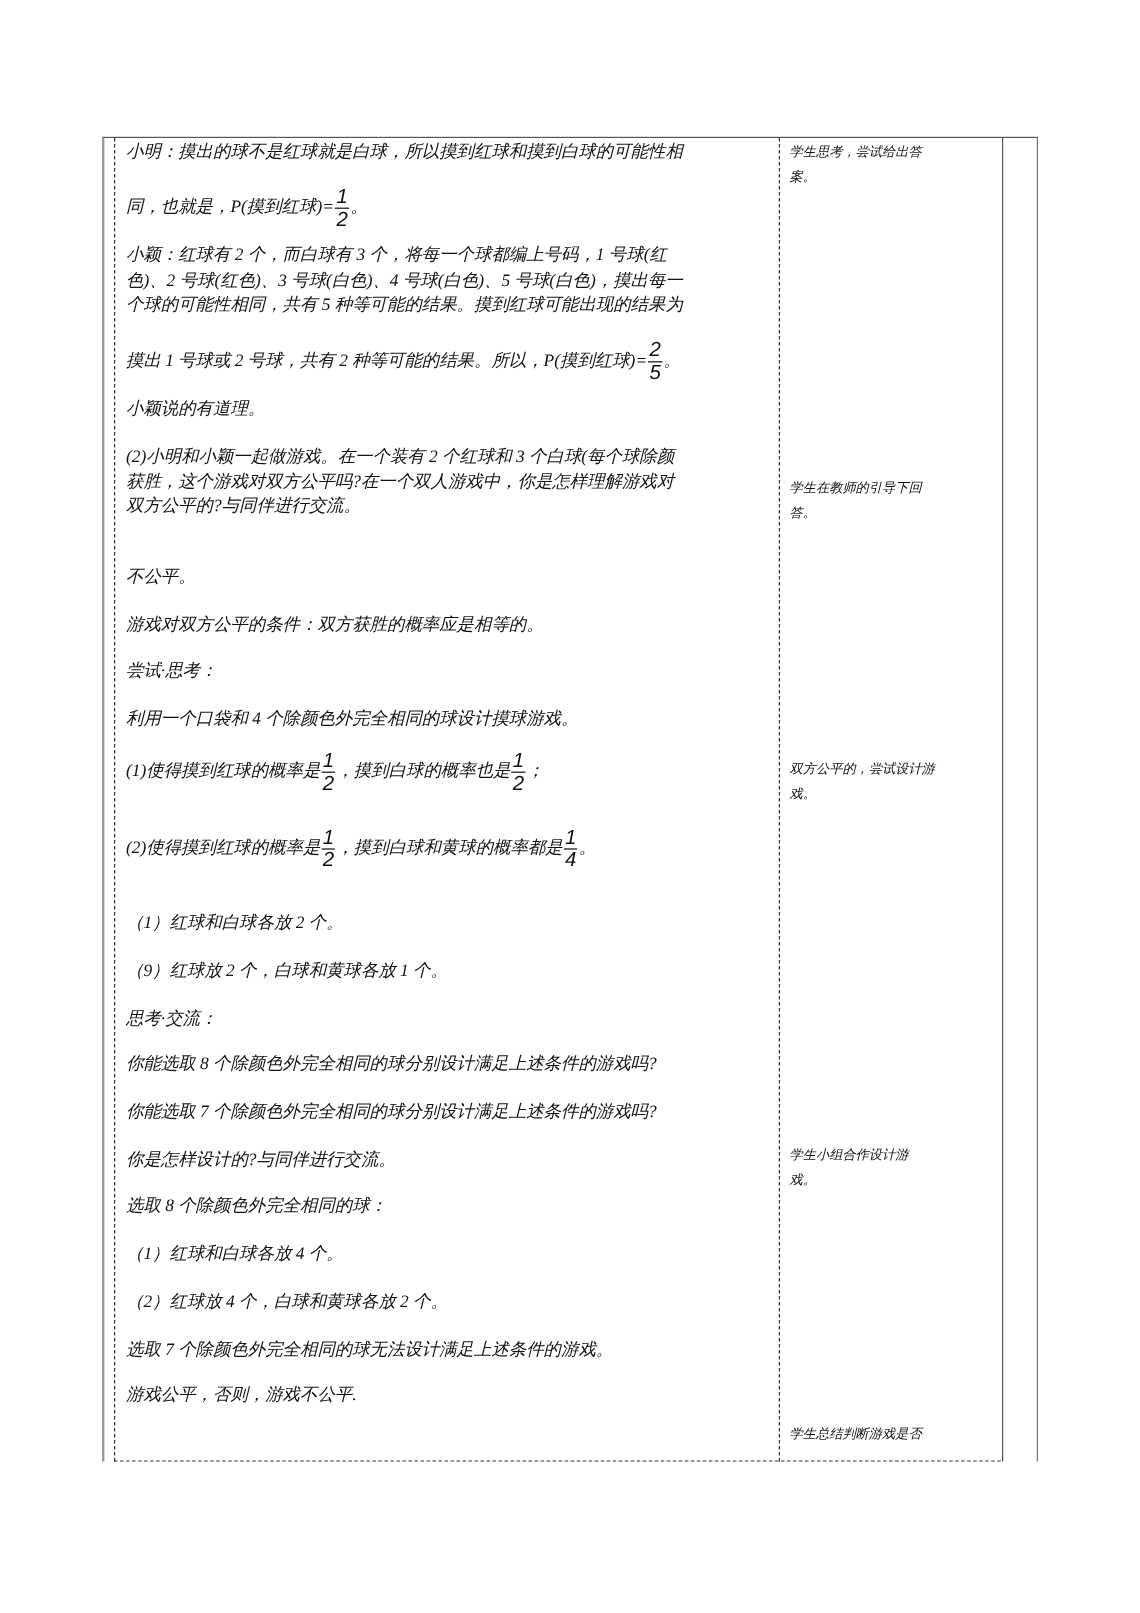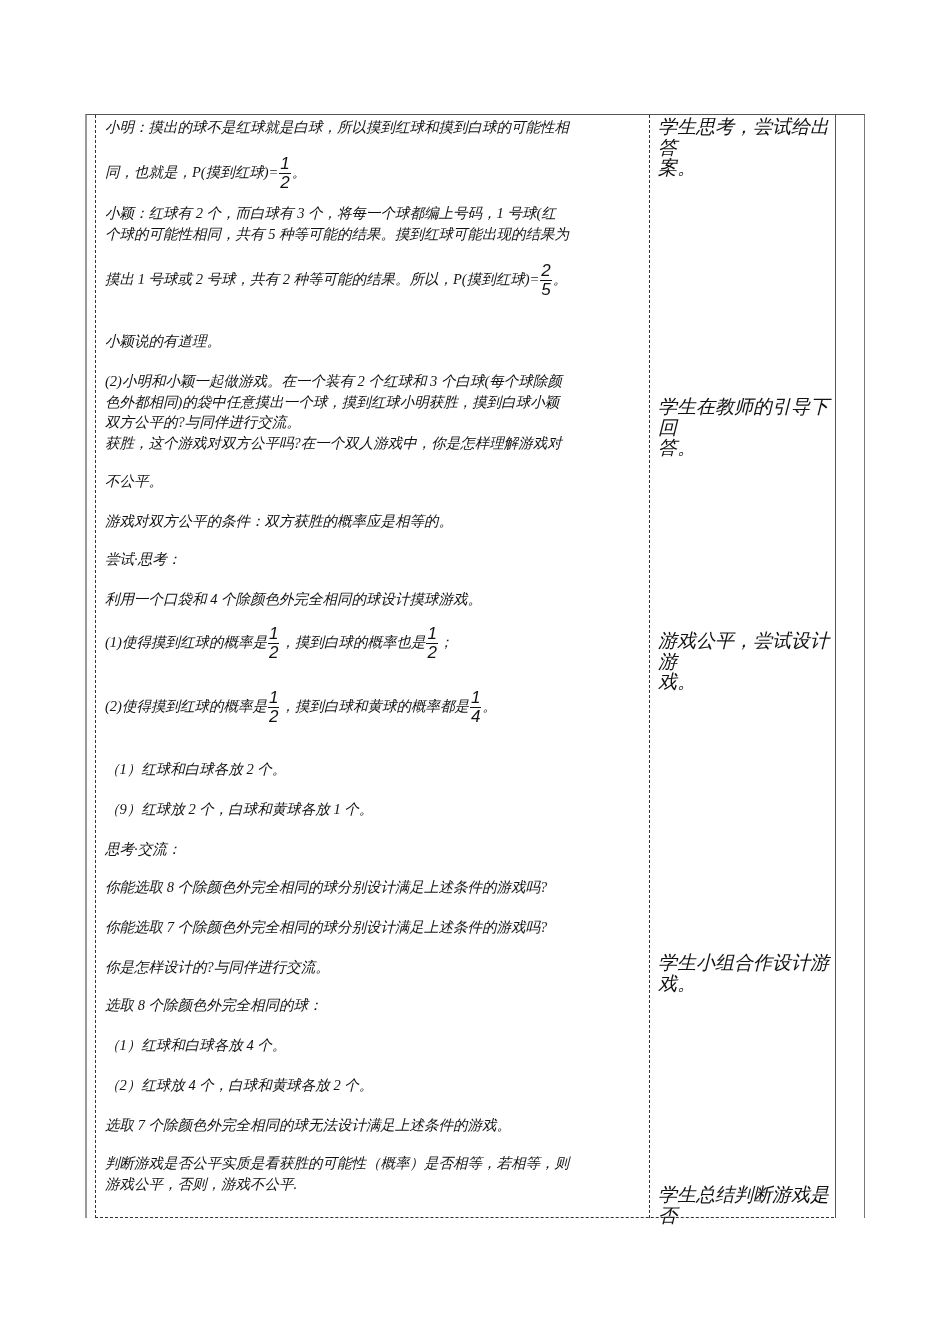--- a/index.html
+++ b/index.html
@@ -8,21 +8,21 @@
       position: absolute; left: 85px; top: 114px; width: 780px; height: 1104px;
       border-top: 1.5px solid #555; border-right: 1px solid #777; border-left: 2px solid #999;
       box-sizing: border-box;
       font-style: italic;
     }
     .inner-left { position: absolute; left: 8px; top: 0; bottom: 0; border-left: 1px dashed #333; }
     .bottom-dash { position: absolute; left: 8px; right: 30px; bottom: 0; border-bottom: 1.5px dashed #333; }
     .col-div1 { position: absolute; left: 562px; top: 0; bottom: 0; border-left: 1px dashed #333; }
     .col-div2 { position: absolute; left: 748px; top: 0; bottom: 0; border-left: 1.2px solid #555; }
     .col-main { position: absolute; left: 18px; top: 2px; width: 540px; font-size: 14.5px; line-height: 20.5px; }
-    .col-note { position: absolute; left: 571px; width: 172px; font-size: 19px; line-height: 20.5px; }
+    .col-note { position: absolute; left: 571px; width: 172px; font-size: 11px; line-height: 20.5px; }
     .p { position: absolute; left: 0; width: 540px; margin: 0; }
     .frac { display: inline-block; vertical-align: middle; text-align: center; font-size: 17px; line-height: 18px; margin: 0 1px; font-family: "Liberation Sans", sans-serif; }
     .frac .num { display: block; border-bottom: 1px solid #111; padding: 0 1px; }
     .frac .den { display: block; }
   </style>
 </head>
 <body>
 
 <div class="table">
   <div class="inner-left"></div>
@@ -31,31 +31,31 @@
   <div class="bottom-dash"></div>
 
   <div class="col-main">
     <div class="p" style="top:0px">
       <div>小明：摸出的球不是红球就是白球，所以摸到红球和摸到白球的可能性相</div>
       <div style="margin-top:17px"><span>同，也就是，P(摸到红球)=</span><span class="frac"><span class="num">1</span><span class="den">2</span></span><span>。</span></div>
     </div>
 
     <div class="p" style="top:86px">
       <div>小颖：红球有 2 个，而白球有 3 个，将每一个球都编上号码，1 号球(红</div>
+      <div>色)、2 号球(红色)、3 号球(白色)、4 号球(白色)、5 号球(白色)，摸出每一</div>
       <div>个球的可能性相同，共有 5 种等可能的结果。摸到红球可能出现的结果为</div>
       <div style="margin-top:18px"><span>摸出 1 号球或 2 号球，共有 2 种等可能的结果。所以，P(摸到红球)=</span><span class="frac"><span class="num">2</span><span class="den">5</span></span><span>。</span></div>
     </div>
 
     <div class="p" style="top:214px">小颖说的有道理。</div>
 
     <div class="p" style="top:254px">
       <div>(2)小明和小颖一起做游戏。在一个装有 2 个红球和 3 个白球(每个球除颜</div>
-      <div>色外都相同)的袋中任意摸出一个球，摸到红球小明获胜，摸到白球小颖</div>
+      <div>获胜，这个游戏对双方公平吗?在一个双人游戏中，你是怎样理解游戏对</div>
       <div>双方公平的?与同伴进行交流。</div>
-      <div>获胜，这个游戏对双方公平吗?在一个双人游戏中，你是怎样理解游戏对</div>
     </div>
 
     <div class="p" style="top:354px">不公平。</div>
     <div class="p" style="top:394px">游戏对双方公平的条件：双方获胜的概率应是相等的。</div>
     <div class="p" style="top:432px">尝试·思考：</div>
     <div class="p" style="top:472px">利用一个口袋和 4 个除颜色外完全相同的球设计摸球游戏。</div>
 
     <div class="p" style="top:508px">
       <span>(1)使得摸到红球的概率是</span><span class="frac"><span class="num">1</span><span class="den">2</span></span><span>，摸到白球的概率也是</span><span class="frac"><span class="num">1</span><span class="den">2</span></span><span>；</span>
     </div>
@@ -68,35 +68,34 @@
     <div class="p" style="top:682px">（9）红球放 2 个，白球和黄球各放 1 个。</div>
     <div class="p" style="top:722px">思考·交流：</div>
     <div class="p" style="top:760px">你能选取 8 个除颜色外完全相同的球分别设计满足上述条件的游戏吗?</div>
     <div class="p" style="top:800px">你能选取 7 个除颜色外完全相同的球分别设计满足上述条件的游戏吗?</div>
     <div class="p" style="top:840px">你是怎样设计的?与同伴进行交流。</div>
     <div class="p" style="top:878px">选取 8 个除颜色外完全相同的球：</div>
     <div class="p" style="top:918px">（1）红球和白球各放 4 个。</div>
     <div class="p" style="top:958px">（2）红球放 4 个，白球和黄球各放 2 个。</div>
     <div class="p" style="top:998px">选取 7 个除颜色外完全相同的球无法设计满足上述条件的游戏。</div>
     <div class="p" style="top:1036px">
-      <div>判断游戏是否公平实质是看获胜的可能性（概率）是否相等，若相等，则</div>
       <div>游戏公平，否则，游戏不公平.</div>
     </div>
   </div>
 
   <div class="col-note" style="top:2px">
     <div>学生思考，尝试给出答</div>
     <div>案。</div>
   </div>
   <div class="col-note" style="top:282px">
     <div>学生在教师的引导下回</div>
     <div>答。</div>
   </div>
   <div class="col-note" style="top:516px">
-    <div>游戏公平，尝试设计游</div>
+    <div>双方公平的，尝试设计游</div>
     <div>戏。</div>
   </div>
   <div class="col-note" style="top:838px">
     <div>学生小组合作设计游</div>
     <div>戏。</div>
   </div>
   <div class="col-note" style="top:1070px">
     <div>学生总结判断游戏是否</div>
   </div>
 </div>

